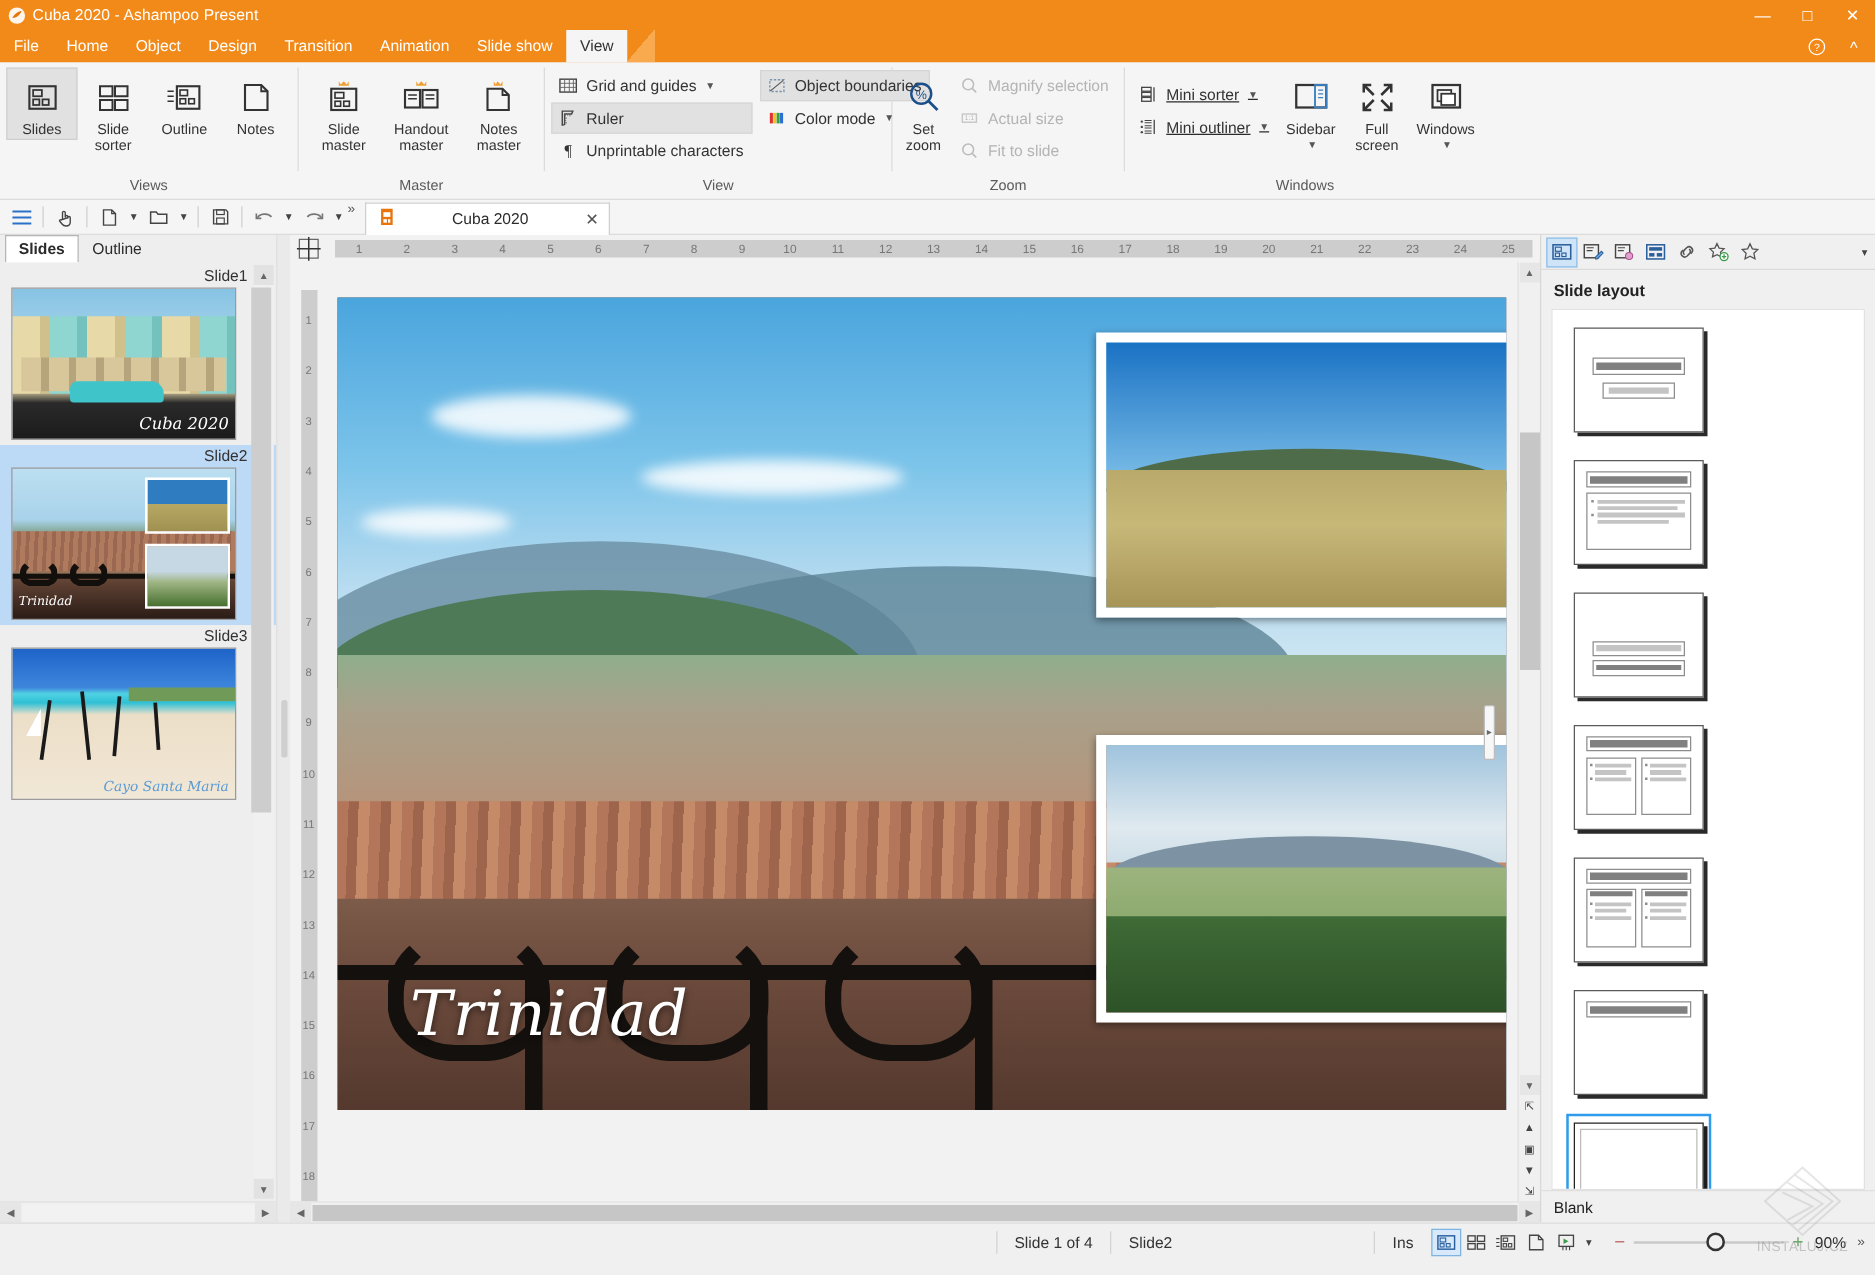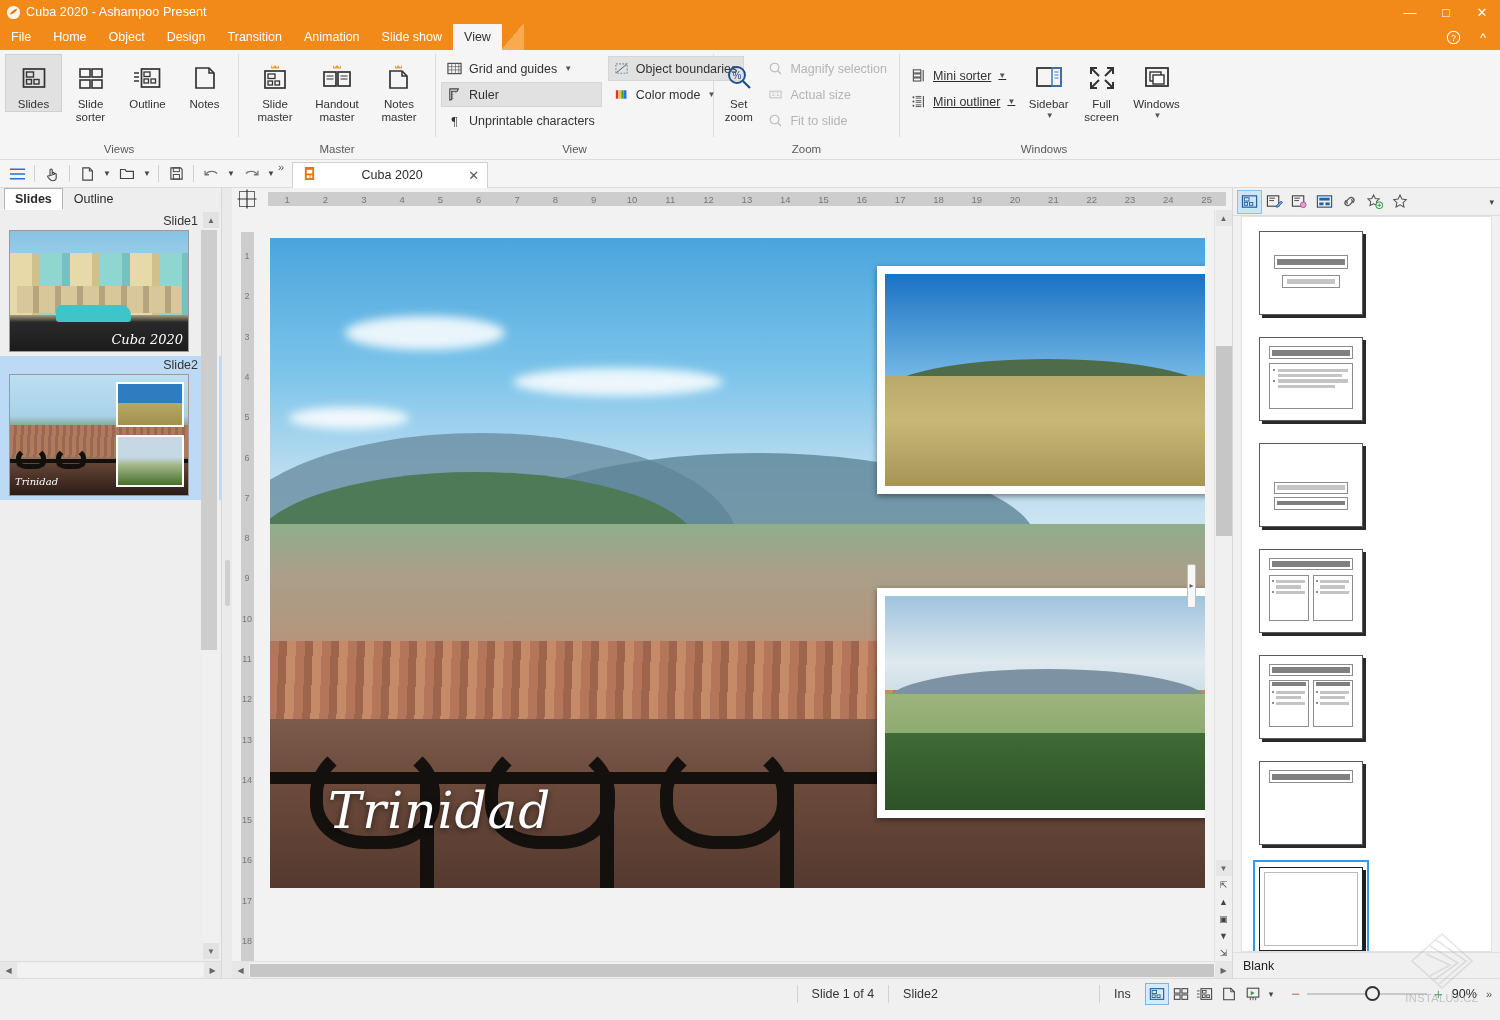--- a/index.html
+++ b/index.html
@@ -583,20 +583,32 @@
           <div style="position:absolute;left:0;right:0;bottom:0;height:30%;background:linear-gradient(to bottom,#6c4a3a,#2a1c16);"></div>
           <div style="position:absolute;left:6px;bottom:26px;width:30px;height:22px;border:5px solid #120f0d;border-radius:60% 60% 40% 40%;border-top-color:transparent;"></div>
           <div style="position:absolute;left:46px;bottom:26px;width:30px;height:22px;border:5px solid #120f0d;border-radius:60% 60% 40% 40%;border-top-color:transparent;"></div>
           <div style="position:absolute;left:0;right:0;bottom:32px;height:4px;background:#120f0d;"></div>
           <div style="position:absolute;left:106px;top:7px;width:68px;height:45px;border:2px solid #fff;background:linear-gradient(to bottom,#2f7cc0 46%,#b7a864 46%,#a09152 100%);"></div>
           <div style="position:absolute;left:106px;top:60px;width:68px;height:52px;border:2px solid #fff;background:linear-gradient(to bottom,#c6d8e3 42%,#9fb583 60%,#47702f 100%);"></div>
           <div style="position:absolute;left:5px;bottom:8px;color:#fff;font-family:'DejaVu Serif',serif;font-style:italic;font-size:10px;">Trinidad</div>
         </div>
       </div>
 
+      <div class="thumb-row">
+        <div class="thumb-lbl">Slide3</div>
+        <div class="thumb-img" style="background:linear-gradient(to bottom,#1e63c8 0%,#3e86dc 26%,#4fd2e2 30%,#2fc0d6 36%,#ecdfc8 44%,#f1e7d6 100%);">
+          <div style="position:absolute;left:52%;top:26%;width:48%;height:9%;background:#6f9a58;"></div>
+          <div style="position:absolute;left:14%;top:34%;width:3px;height:40%;background:#1a1a1a;transform:rotate(8deg);"></div>
+          <div style="position:absolute;left:32%;top:28%;width:3px;height:46%;background:#1a1a1a;transform:rotate(-6deg);"></div>
+          <div style="position:absolute;left:46%;top:32%;width:3px;height:40%;background:#1a1a1a;transform:rotate(5deg);"></div>
+          <div style="position:absolute;left:64%;top:36%;width:3px;height:32%;background:#1a1a1a;transform:rotate(-4deg);"></div>
+          <div style="position:absolute;left:6%;top:40%;width:12px;height:22px;background:#fff;clip-path:polygon(100% 0,100% 100%,0 100%);"></div>
+          <div style="position:absolute;right:5px;bottom:3px;color:#5b9bd5;font-family:'DejaVu Serif',serif;font-style:italic;font-size:11px;">Cayo Santa Maria</div>
+        </div>
+      </div>
 
 
       <div id="leftscroll">
         <div class="sbtn">▲</div>
         <div id="leftthumbbar"></div>
         <div class="sbtn" style="position:absolute;bottom:0;">▼</div>
       </div>
     </div>
     <div id="lefthscroll">
       <div class="hsarrow">◀</div>
@@ -768,20 +780,21 @@
             <path d="M14 11.1v3.8M12.1 13h3.8" stroke="#3a9b4a" stroke-width="1.1"></path>
           </svg>
       </div>
       <div class="sbicon">
         <svg width="18" height="17" viewBox="0 0 19 18">
             <path d="M9.5 2.2l2 4.2 4.6.6-3.3 3.2.9 4.6-4.2-2.2-4.2 2.2.9-4.6L2.9 7l4.6-.6z" fill="none" stroke="#555" stroke-width="1.1"></path>
           </svg>
       </div>
       <div id="sbcaret">▾</div>
     </div>
+    <div id="sbtitle">Slide layout</div>
     <div id="layoutlist">
 
       <div class="lay">
           <div class="laycard">
         <div class="ph" style="left:14%;top:28%;width:72%;height:17%;"></div>
             <div class="bar-dark" style="left:17%;top:33%;width:66%;height:7%;"></div>
         <div class="ph" style="left:22%;top:52%;width:56%;height:16%;"></div>
             <div class="bar-lite" style="left:26%;top:57%;width:48%;height:6%;"></div>
       </div>
         </div>

